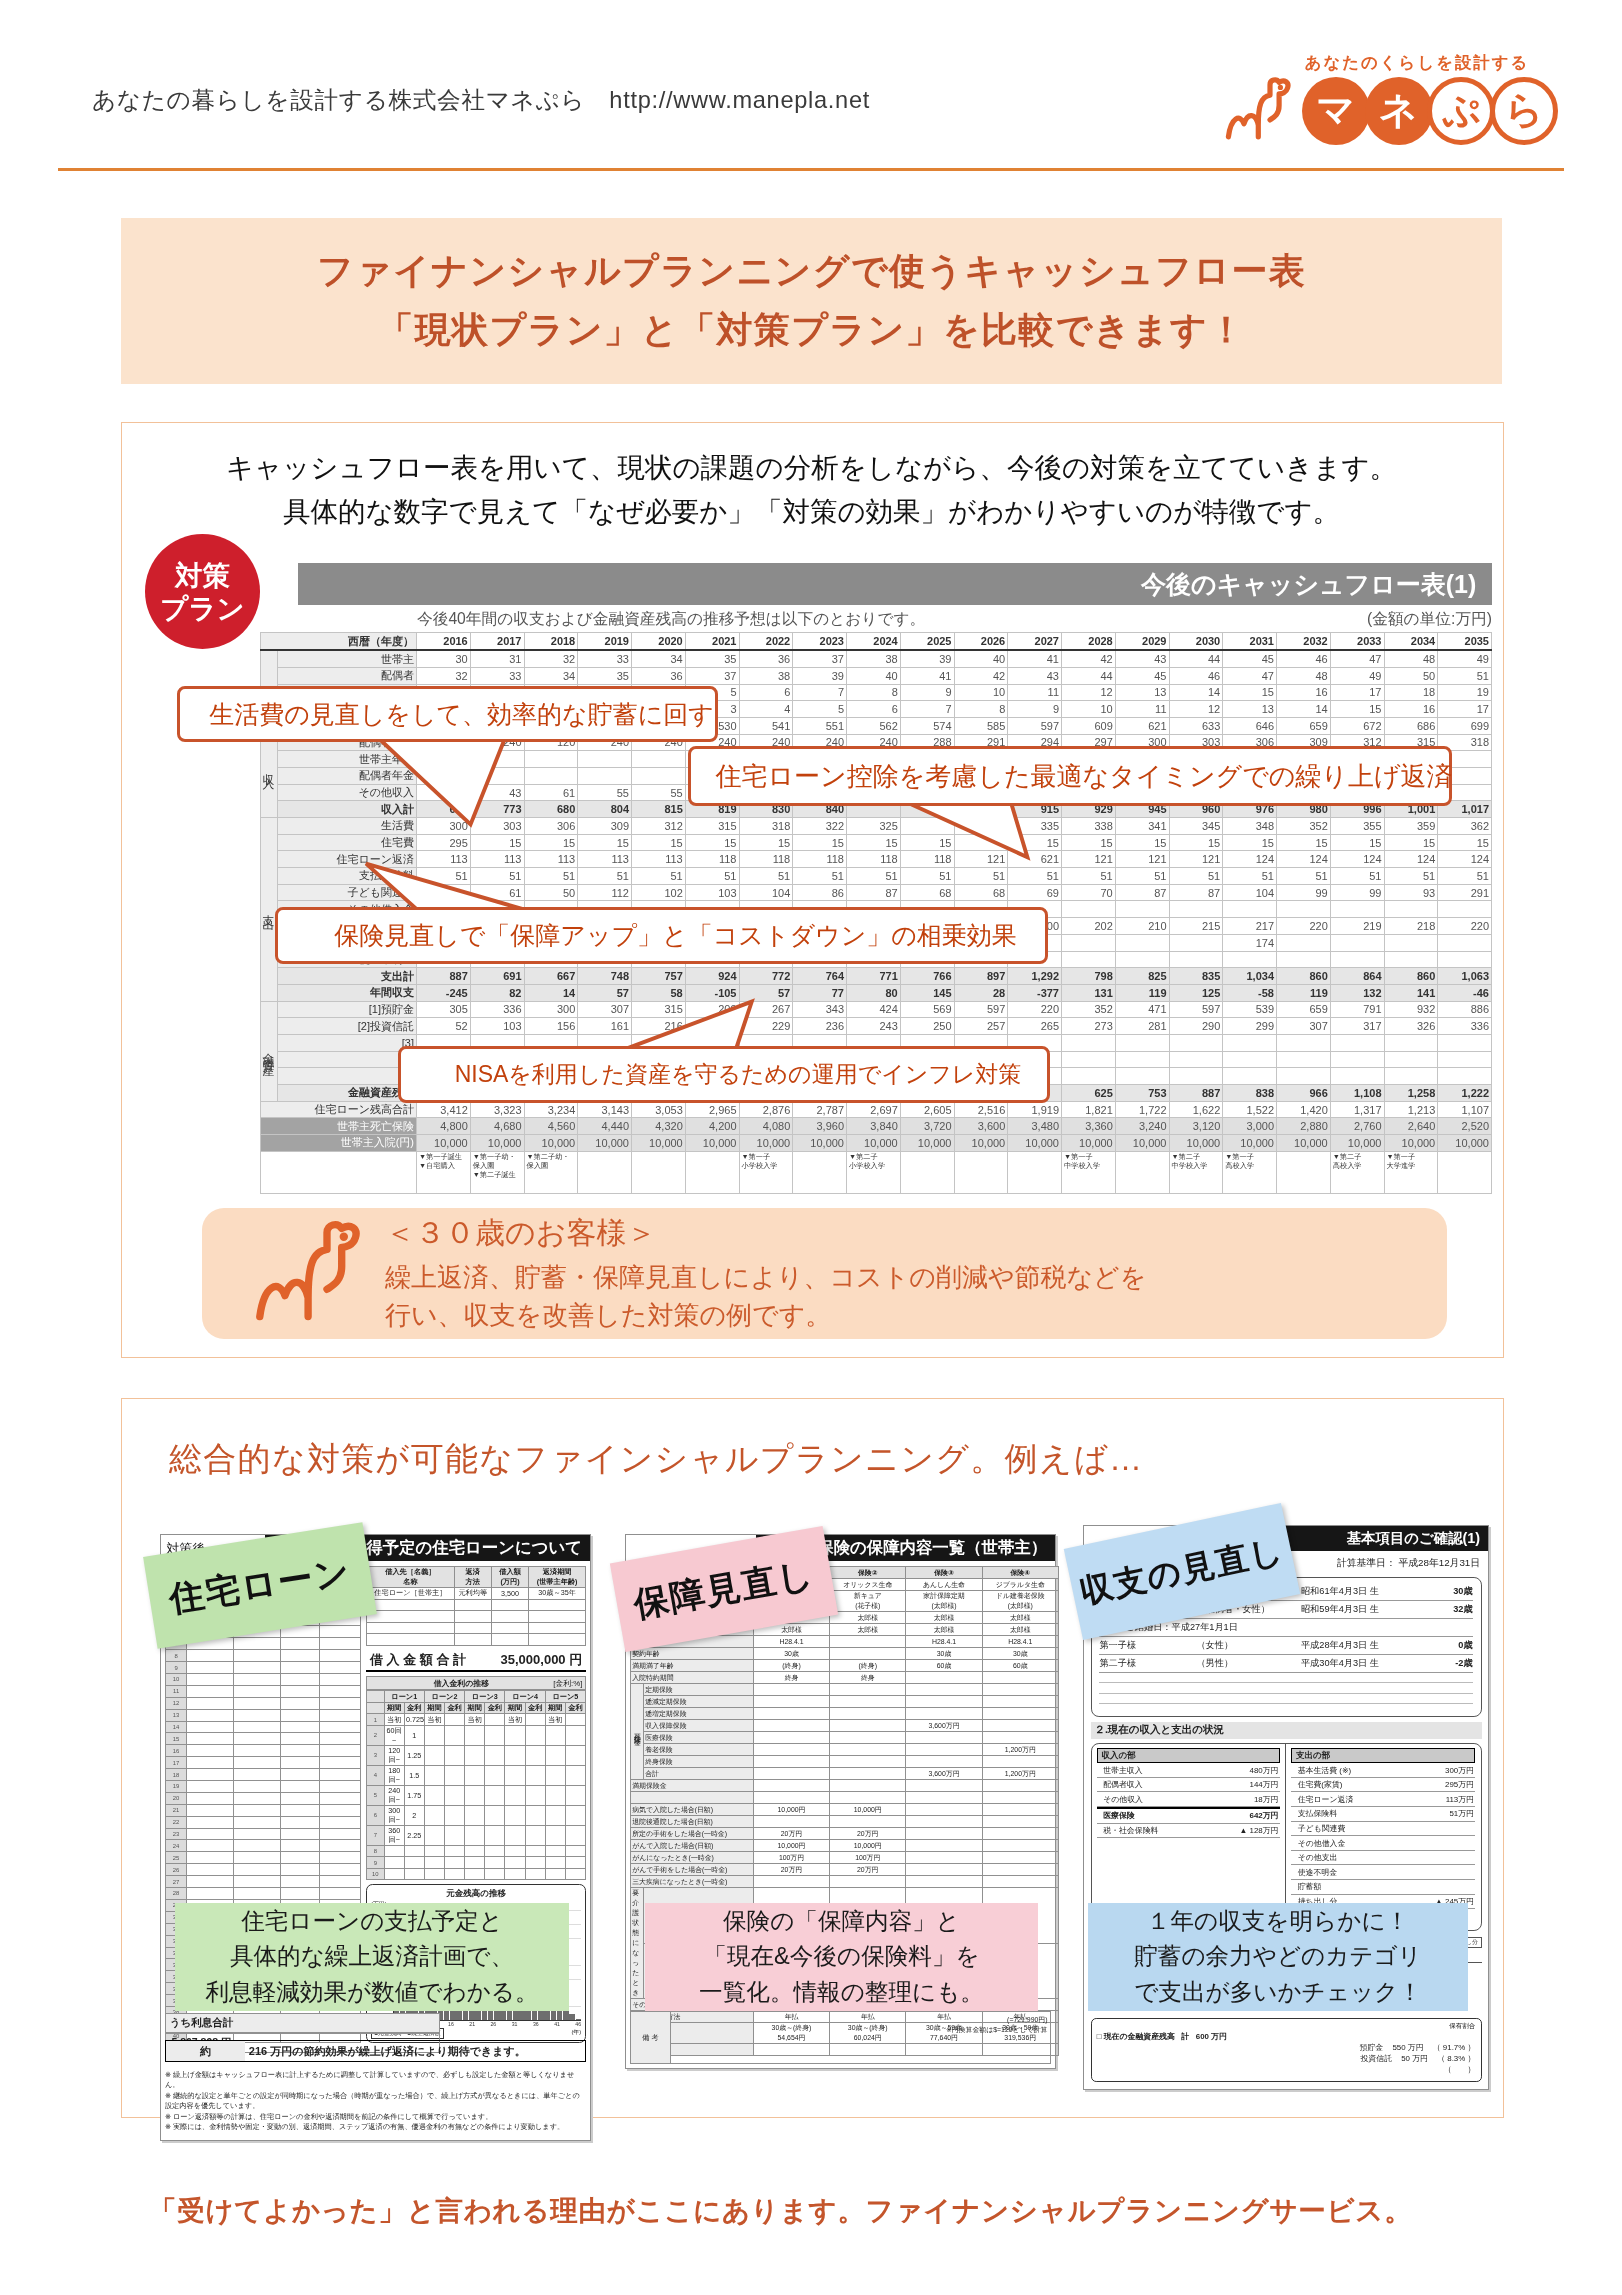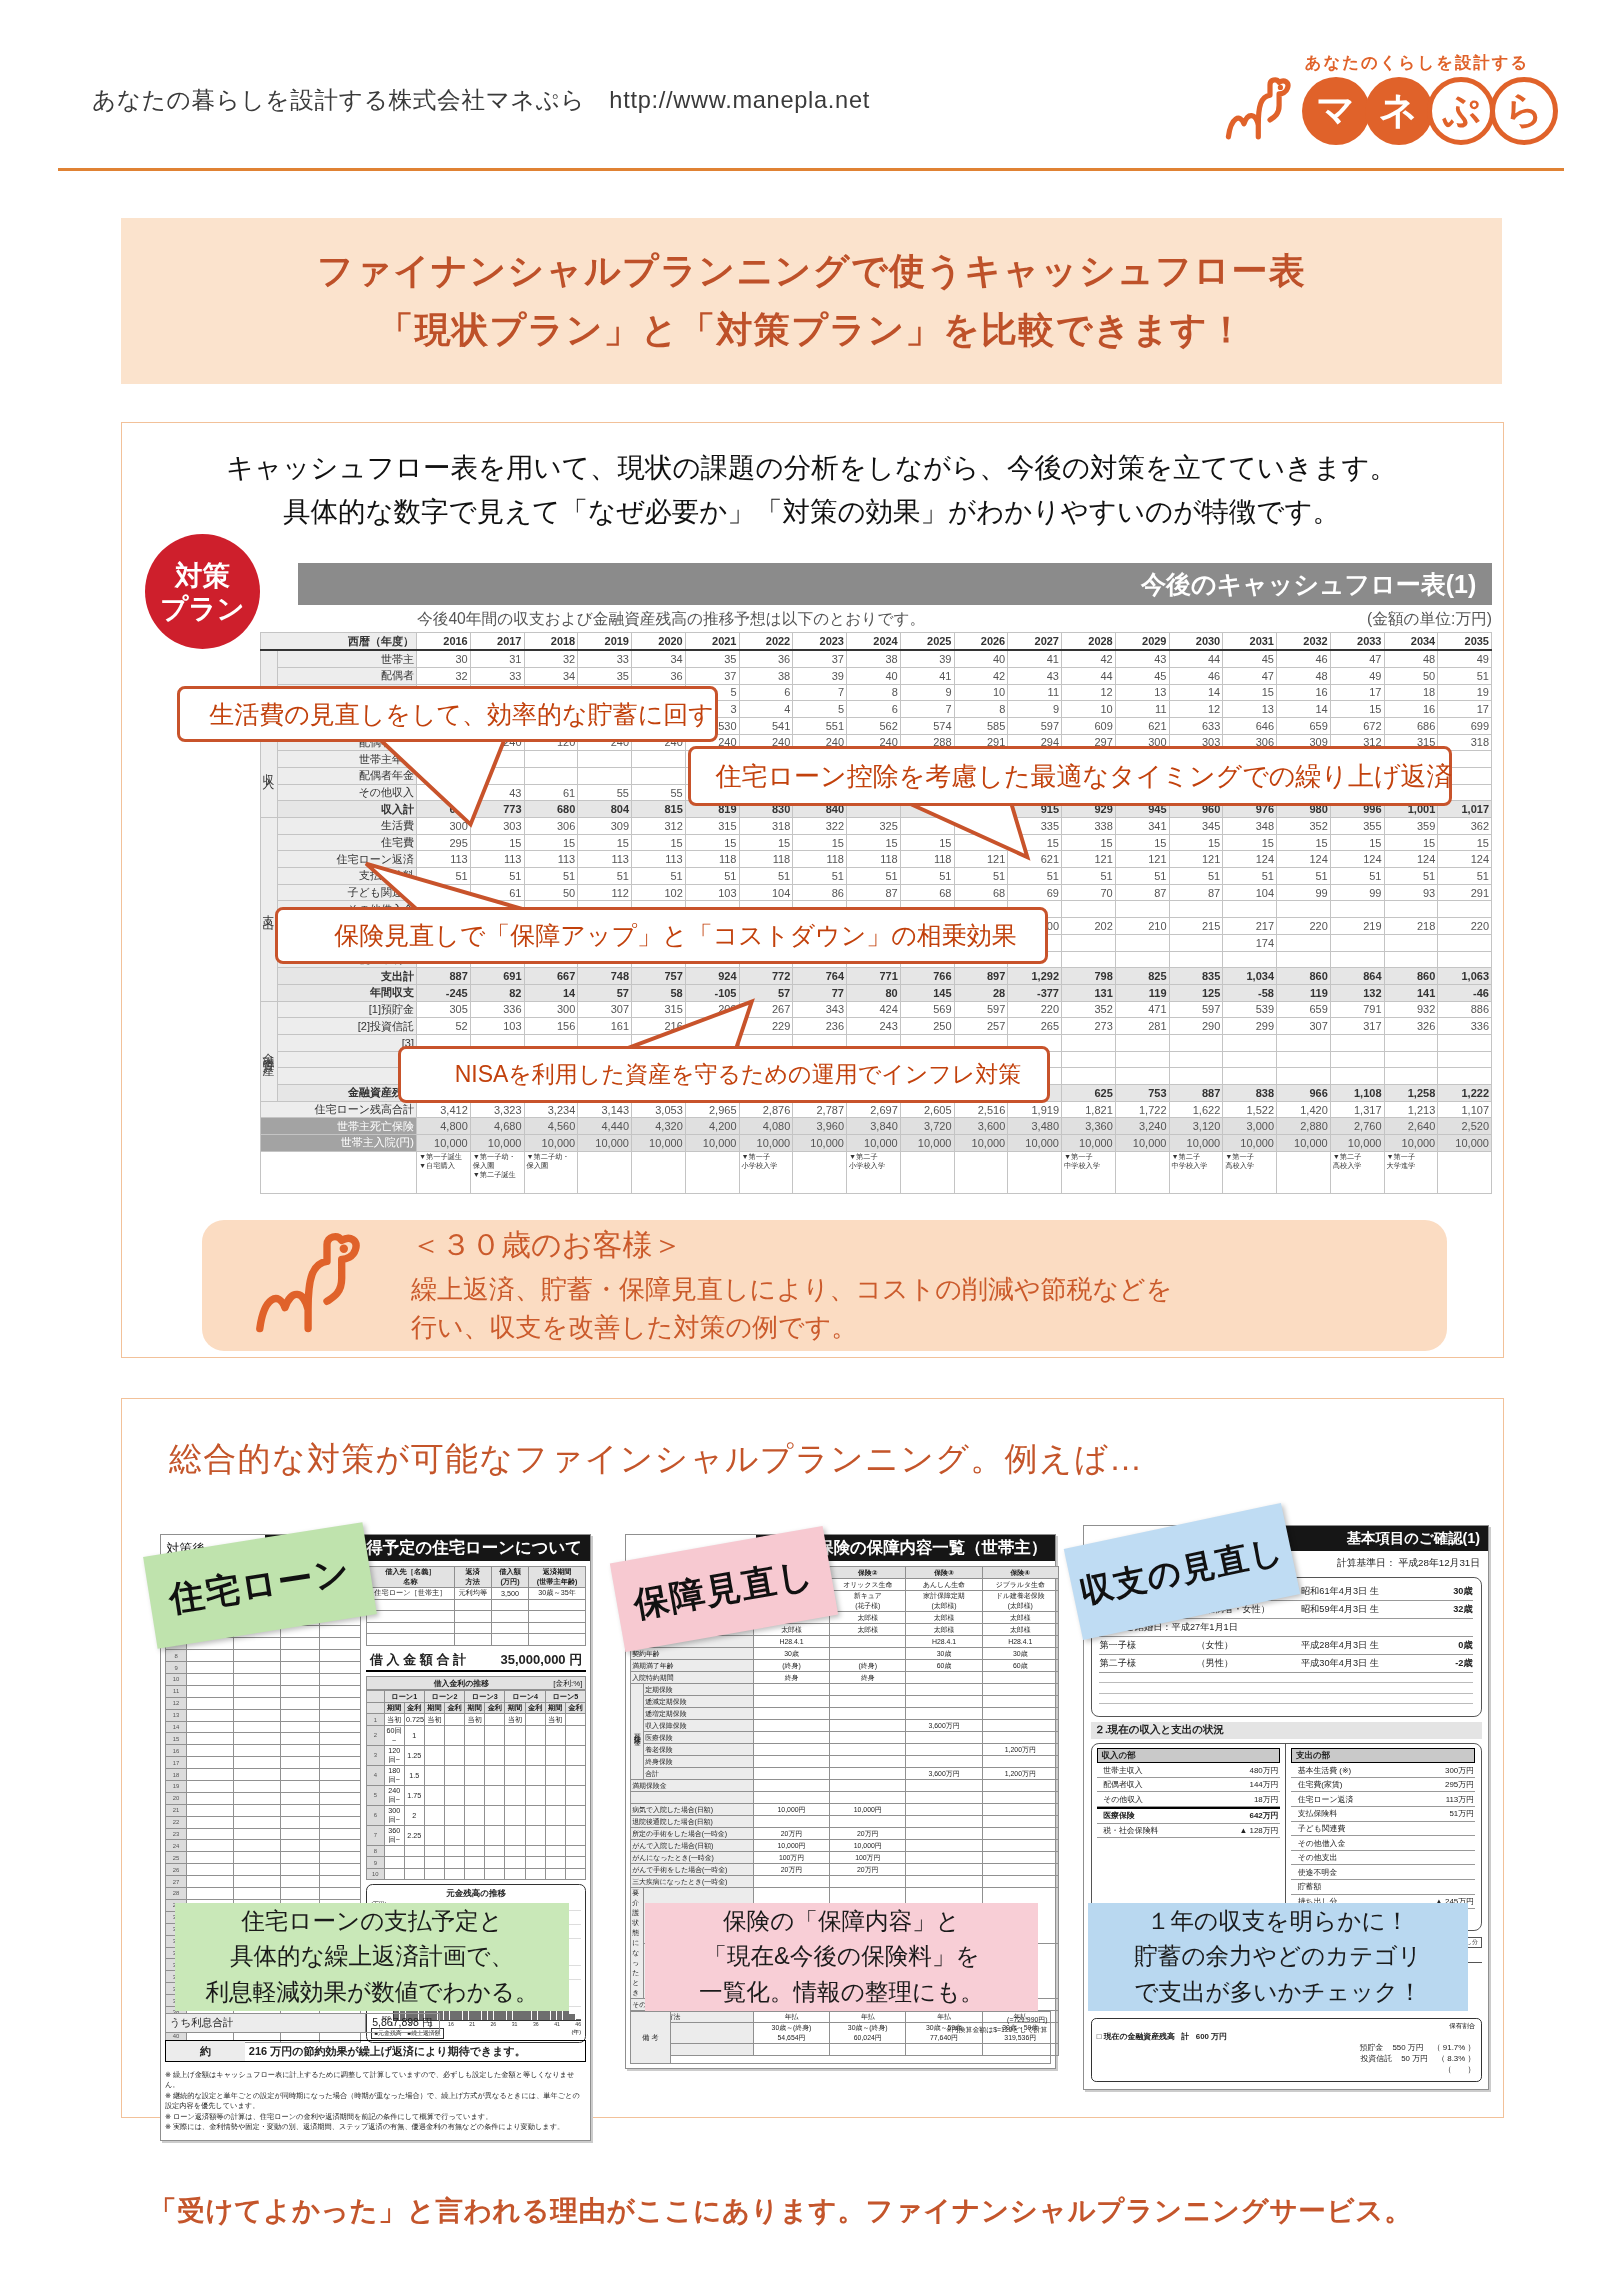--- a/index.html
+++ b/index.html
@@ -55,21 +55,21 @@
   .cf-table tr.ev td{height:41px;font-size:7.2px;text-align:left;vertical-align:top;white-space:pre-line;
                      color:#333;line-height:1.25;background:#fff;}
 
   
   .bubble{position:absolute;background:#fff;border:3.9px solid #C8532B;border-radius:8px;display:flex;
           align-items:center;justify-content:center;color:#c2410c;z-index:6;white-space:nowrap;font-weight:500;padding-left:28px;}
   .tail{position:absolute;z-index:5;}
 
   
   .customer{left:202px;top:1208px;width:1245px;height:131px;background:#FBDCC2;border-radius:22px;
-            display:flex;align-items:center;gap:26px;padding-left:46px;box-sizing:border-box;z-index:4;margin-top:12px;}
+            display:flex;align-items:center;padding-left:46px;box-sizing:border-box;z-index:4;}
   .customer-txt{color:#CB5A2B;}
   .customer-title{font-size:30px;margin-bottom:5.2px;}
   .customer-body{font-size:26px;line-height:1.45;}
 
   
   .s2title{left:169px;top:1437px;font-size:33px;color:#C4552A;letter-spacing:1.3px;}
   .doc{position:absolute;background:#fff;border:1.3px solid #8f8f8f;box-shadow:2px 2px 0 #ccc;z-index:1;}
   .doc-bar{position:absolute;top:0;right:0;height:26px;background:#161616;color:#fff;display:flex;
            align-items:center;justify-content:flex-end;padding:0 7.9px;font-weight:bold;font-size:16.4px;z-index:2;}
   .doc-tag{position:absolute;top:5.2px;left:5.2px;font-size:13px;color:#111;}
@@ -105,21 +105,21 @@
   .lchart-title{text-align:center;font-size:8.5px;font-weight:bold;}
   .lchart-body{display:flex;height:111px;margin-top:1.3px;}
   .yax{display:flex;flex-direction:column;justify-content:space-between;font-size:5.2px;color:#333;
        text-align:right;padding-right:2px;width:19.6px;}
   .bars{flex:1;display:flex;align-items:flex-end;gap:0.7px;border-left:0.7px solid #333;border-bottom:0.7px solid #333;
         background:repeating-linear-gradient(to top,#fff 0 13px,#ddd 13px 13.7px);}
   .bar{flex:1;background:#6e6e6e;}
   .xax{display:flex;justify-content:space-between;font-size:5.2px;color:#333;margin-left:19.6px;}
   .lchart-foot{display:flex;justify-content:space-between;font-size:5.9px;margin-top:1.3px;}
   .lchart-legend{border:0.7px solid #333;padding:0 2.6px;}
-  .d1-interest{position:absolute;left:3.9px;top:478px;width:275px;display:flex;font-size:10.5px;font-weight:normal;}
+  .d1-interest{position:absolute;left:3.9px;top:478px;width:275px;display:flex;font-size:10.5px;font-weight:bold;flex-direction:column;}
   .d1-interest .k{background:#ECECEC;border:0.7px solid #909090;flex:1;padding:2px 3.9px;}
   .d1-interest .v{border:0.7px solid #909090;border-left:none;padding:2px 6.5px;}
   .d1-save{position:absolute;left:3.9px;top:505px;right:3.9px;border:1.3px solid #000;display:flex;
            font-size:11px;font-weight:bold;}
   .d1-save .k{background:#ECECEC;width:79px;text-align:center;padding:2.6px 0;}
   .d1-save .v{flex:1;padding:2.6px 3.9px;}
   .d1-notes{position:absolute;left:3.9px;top:535px;right:3.9px;font-size:7.2px;color:#222;line-height:1.45;}
 
   
   .d2-table{position:absolute;left:3.9px;top:31px;right:3.9px;}

